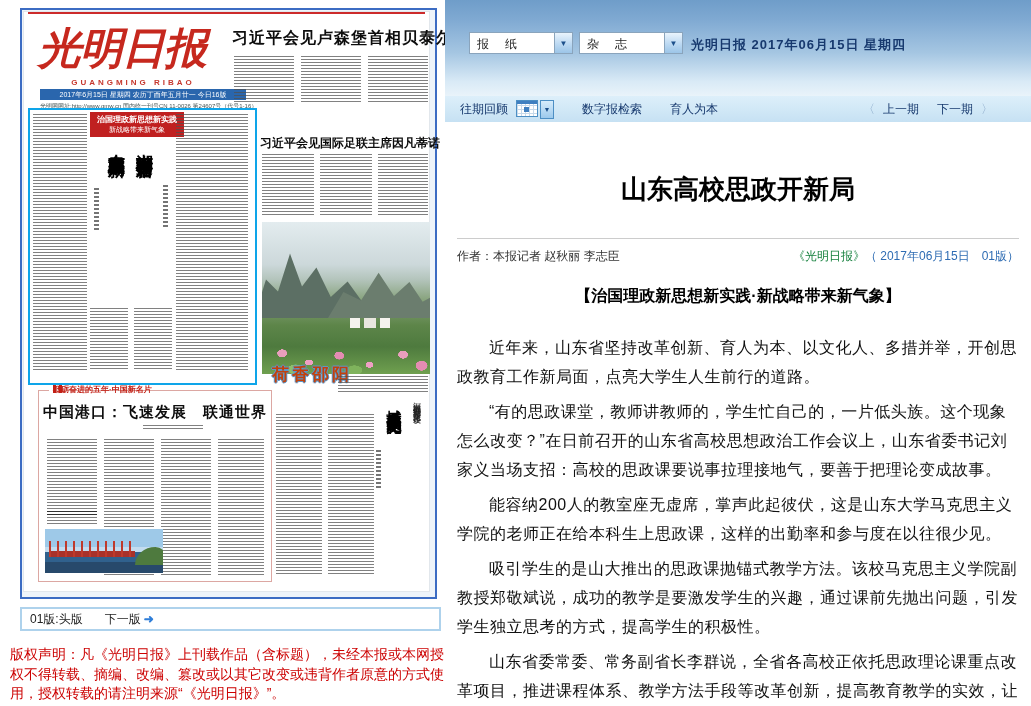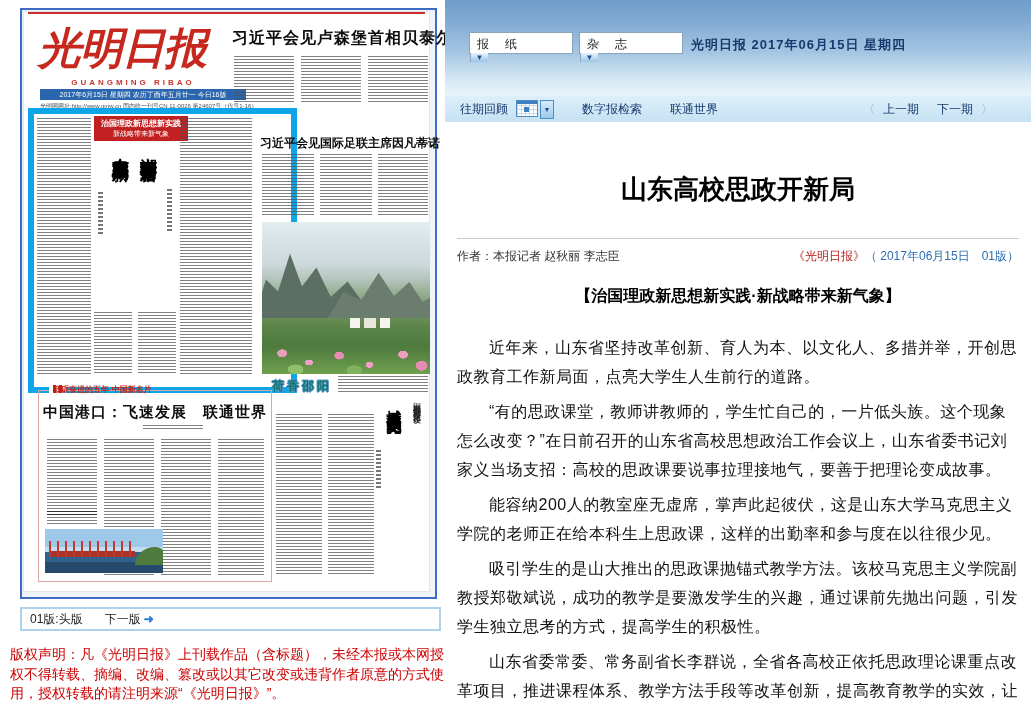--- a/index.html
+++ b/index.html
@@ -18,21 +18,21 @@
   .masthead-en{left:34px;top:66px;width:150px;text-align:center;font-size:8px;font-weight:bold;
                letter-spacing:3px;color:#c6382e;}
   .date-bar{left:16px;top:77px;width:206px;height:11px;background:#2a66ad;color:#fff;
             font-size:7px;line-height:11px;text-align:center;white-space:nowrap;overflow:hidden;}
   .info-line{left:16px;top:90px;width:215px;font-size:6px;color:#455;white-space:nowrap;overflow:hidden;}
   .hl-lux{left:208px;top:16px;width:198px;text-align:center;font-size:16px;font-weight:bold;
           color:#0d0d0d;letter-spacing:1px;white-space:nowrap;}
   .micro{background-image:repeating-linear-gradient(180deg,rgba(80,80,80,.72) 0 1px,transparent 1px 3px);}
   .microb{background-image:repeating-linear-gradient(180deg,rgba(40,40,40,.9) 0 1px,transparent 1px 3px);}
   .microv{background-image:repeating-linear-gradient(180deg,rgba(70,70,70,.75) 0 2px,transparent 2px 4px);}
-  .red-box{left:4px;top:96px;width:225px;height:273px;border:6px solid #0ea5e9;cursor:pointer;padding-left:32px;}
+  .red-box{left:4px;top:96px;width:225px;height:273px;border:2px solid #0ea5e9;cursor:pointer;}
   .red-box *{position:absolute;}
   .rb-kicker{left:60px;top:2px;width:94px;background:#c02020;color:#fff;text-align:center;
              padding:2px 0;position:absolute;}
   .rb-kicker div{position:static;white-space:nowrap;}
   .rb-k1{font-size:8px;font-weight:bold;}
   .rb-k2{font-size:7px;}
   .v-hl{writing-mode:vertical-rl;text-orientation:upright;font-weight:bold;color:#000;
         font-size:17px;letter-spacing:1px;line-height:24px;}
   .v-hl-shandong{left:74px;top:30px;height:162px;}
   .v-hl-hunan{left:102px;top:30px;height:162px;}
@@ -48,21 +48,21 @@
           background:linear-gradient(90deg,#f5f3ee 0 10px,transparent 10px 14px,#e9e6de 14px 26px,transparent 26px 30px,#f5f3ee 30px 40px,transparent 40px);}
   .lotus{left:0;bottom:0;width:168px;height:46px;background:
      radial-gradient(5px 4px at 12% 55%,#e89ebc 96%,transparent),
      radial-gradient(4px 3px at 28% 75%,#ef9fc4 96%,transparent),
      radial-gradient(5px 4px at 46% 60%,#e48cb2 96%,transparent),
      radial-gradient(4px 3px at 64% 80%,#ef9fc4 96%,transparent),
      radial-gradient(5px 4px at 84% 58%,#e89ebc 96%,transparent),
      radial-gradient(6px 5px at 95% 82%,#e48cb2 96%,transparent),
      radial-gradient(8px 5px at 20% 90%,#8fbf6a 96%,transparent),
      radial-gradient(8px 5px at 55% 92%,#7fb35c 96%,transparent);}
-  .caption-logo{left:248px;top:366px;font-size:12px;font-weight:bold;letter-spacing:3px;color:#0f766e;
+  .caption-logo{left:248px;top:351px;font-size:17px;font-weight:bold;letter-spacing:3px;color:#c2410c;
      text-shadow:-1px 0 #5e97c9,1px 0 #5e97c9,0 -1px #5e97c9,0 1px #5e97c9;white-space:nowrap;}
   .port-box{left:14px;top:378px;width:232px;height:190px;border:1px solid #dca7a2;}
   .port-box *{position:absolute;}
   .port-kicker{left:10px;top:-6px;background:#fff;padding:0 4px;color:#c22016;font-size:8px;
                font-weight:bold;display:flex;align-items:center;gap:3px;white-space:nowrap;position:absolute;}
   .pk-bar{position:static;width:3px;height:8px;background:#c22016;display:inline-block;}
   .hl-port{left:0;top:12px;width:100%;text-align:center;font-size:15px;font-weight:bold;
            color:#0d0d0d;letter-spacing:1px;white-space:nowrap;}
   .photo-port{left:6px;top:138px;width:118px;height:44px;overflow:hidden;
     background:linear-gradient(180deg,#9ec9e8 0 42%,#c3dcef 42% 52%,#30618d 52% 74%,#27496b 74% 100%);}
@@ -79,21 +79,21 @@
   .page-nav-box{position:absolute;left:20px;top:607px;width:409px;height:20px;border:2px solid #aed2ec;
                 background:#fff;display:flex;align-items:center;padding-left:8px;font-size:12px;color:#222;}
   .pn-next{margin-left:22px;cursor:pointer;}
   .pn-arrow{color:#2f7ed8;font-weight:bold;margin-left:3px;}
   .copyright{position:absolute;left:10px;top:645px;width:438px;font-size:14px;line-height:19.5px;color:#c00;}
   
   .right-panel{position:absolute;left:445px;top:0;width:586px;height:706px;background:#fff;}
   .rp-header{position:relative;height:96px;
     background:linear-gradient(180deg,#6f9dc9 0%,#7fa9d2 20%,#a5c6e2 55%,#d9eaf6 85%,#e9f3fa 100%);}
   .dd{position:absolute;top:32px;height:20px;width:102px;background:#fff;border:1px solid #8aa4bc;
-      display:flex;align-items:stretch;cursor:pointer;flex-direction:column;}
+      display:flex;align-items:stretch;cursor:pointer;}
   .dd-label{flex:1;font-size:12px;color:#222;padding:3px 0 0 7px;letter-spacing:2px;}
   .dd-btn{width:17px;border-left:1px solid #8aa4bc;display:flex;align-items:center;justify-content:center;
           font-size:8px;color:#1c4f8a;background:linear-gradient(180deg,#eaf4fd,#bcd9f2 55%,#9cc5e8);}
   .issue-info{position:absolute;left:246px;top:36px;font-size:13px;font-weight:bold;color:#17396e;letter-spacing:1px;}
   .rp-nav{height:26px;background:linear-gradient(180deg,#ddeffa,#c6e1f3);display:flex;align-items:center;
           font-size:12px;color:#17396e;}
   .nav-link{cursor:pointer;white-space:nowrap;}
   .cal-group{display:flex;margin-left:8px;}
   .cal-icon{width:20px;height:15px;border:1px solid #4d8fc4;background:
      linear-gradient(180deg,#3f7fc0 0 3px,transparent 3px),
@@ -104,21 +104,21 @@
   .cal-dd{width:12px;height:17px;border:1px solid #4d8fc4;margin-left:2px;display:flex;align-items:center;
           justify-content:center;font-size:7px;color:#1c4f8a;cursor:pointer;
           background:linear-gradient(180deg,#d7ecfb,#9cc9ec);}
   .chev{color:#8ba9c9;font-size:12px;}
   
   .article-area{padding:0 12px;}
   .article-title{margin:50px 0 0;text-align:center;font-size:26px;font-weight:bold;color:#000;}
   .divider{margin-top:31px;border-top:1px solid #ccc;height:0;}
   .meta-row{display:flex;justify-content:space-between;margin-top:9px;font-size:12px;color:#333;}
   .src{color:#2e6cb3;}
-  .src-link{color:#b91c1c;cursor:pointer;margin-left:20px;}
+  .src-link{color:#15803d;cursor:pointer;margin-left:20px;}
   .article-kicker{text-align:center;font-weight:bold;font-size:16px;margin-top:21px;color:#000;}
   .paragraphs p{font-size:16px;line-height:29px;text-indent:2em;margin:6px 0 0;color:#111;letter-spacing:.5px;}
   .paragraphs p:first-child{margin-top:26px;}
 </style>
 </head>
 <body>
 
 <div class="stage">
 
   <div class="paper-frame">
@@ -215,21 +215,21 @@
 
     <div class="rp-nav">
       <span class="nav-link" style="margin-left:15px;">往期回顾</span>
       <span class="cal-group">
         <span class="cal-icon">
             <span class="cal-dot"></span>
           </span>
         <span class="cal-dd">▼</span>
       </span>
       <span class="nav-link" style="margin-left:28px;">数字报检索</span>
-      <span class="nav-link" style="margin-left:28px;">联通世界</span>
+      <span class="nav-link" style="margin-left:28px;">育人为本</span>
       <span class="chev" style="margin-left:auto;">〈</span>
       <span class="nav-link" style="margin-left:8px;">上一期</span>
       <span class="nav-link" style="margin-left:18px;">下一期</span>
       <span class="chev" style="margin-left:8px;margin-right:38px;">〉</span>
     </div>
 
     <div class="article-area">
       <h1 class="article-title">山东高校思政开新局</h1>
       <div class="divider"></div>
       <div class="meta-row">

